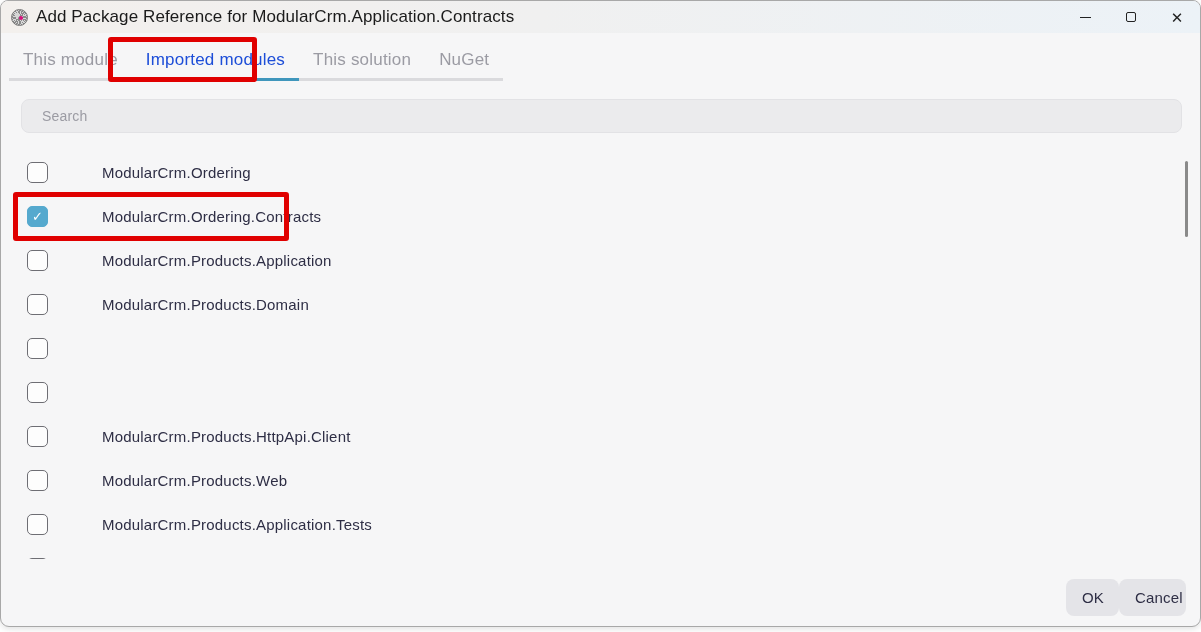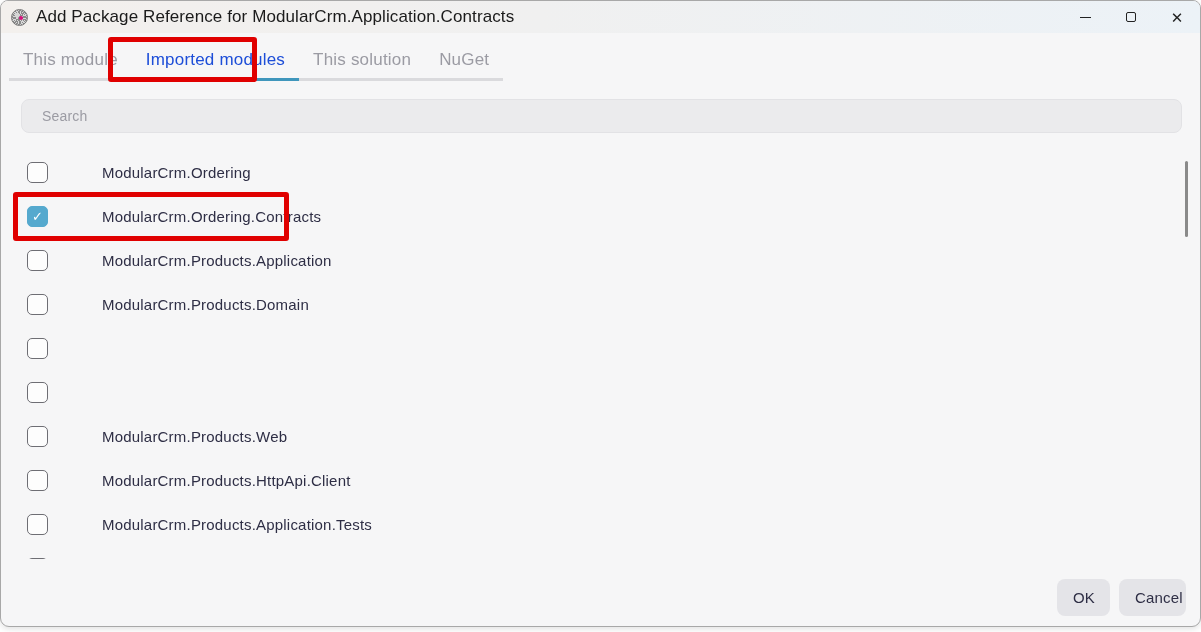--- a/index.html
+++ b/index.html
@@ -52,21 +52,21 @@
   .checkbox { width:21px; height:21px; border:1.6px solid #6e6e74; border-radius:5px;
     background:#fdfdfd; margin-right:18px; flex:0 0 auto;
     display:flex; align-items:center; justify-content:center; }
   .checkbox.checked { background:#55a9ce; border-color:#55a9ce; color:#fff;
     font-size:13px; font-weight:bold; }
   .pkg-label { font-size:15px; color:#2e2e45; letter-spacing:.2px; }
   
   .scroll-thumb { position:absolute; right:12px; top:160px; width:3px; height:76px;
     background:#8a8a8a; border-radius:2px; }
   
-  .footer { position:absolute; right:14px; bottom:10px; display:flex; gap:9px; }
+  .footer { position:absolute; right:14px; bottom:10px; display:flex; }
   .btn { height:37px; background:#e4e4e8; border:none; border-radius:8px;
     font-size:15px; color:#2e2e45; font-family:inherit; letter-spacing:.2px;
     padding:0 16px; cursor:default; }
   .btn-ok { width:53px; }
   .btn-cancel { width:67px; }
   
   .annotation { position:absolute; border:5px solid #e00000; border-radius:3px;
     pointer-events:none; }
   .annotation-tab  { left:107px; top:36px;  width:149px; height:45px; }
   .annotation-item { left:12px;  top:191px; width:276px; height:49px; }
@@ -121,25 +121,25 @@
         <span class="pkg-label">ModularCrm.Products.Domain</span>
       </div>
       <div class="pkg-row">
         <span class="checkbox"></span>
       </div>
       <div class="pkg-row">
         <span class="checkbox"></span>
       </div>
       <div class="pkg-row">
         <span class="checkbox"></span>
-        <span class="pkg-label">ModularCrm.Products.Web</span>
+        <span class="pkg-label">ModularCrm.Products.HttpApi.Client</span>
       </div>
       <div class="pkg-row">
         <span class="checkbox"></span>
-        <span class="pkg-label">ModularCrm.Products.HttpApi.Client</span>
+        <span class="pkg-label">ModularCrm.Products.Web</span>
       </div>
       <div class="pkg-row">
         <span class="checkbox"></span>
         <span class="pkg-label">ModularCrm.Products.Application.Tests</span>
       </div>
       <div class="pkg-row">
         <span class="checkbox"></span>
       </div>
     </div>
 

